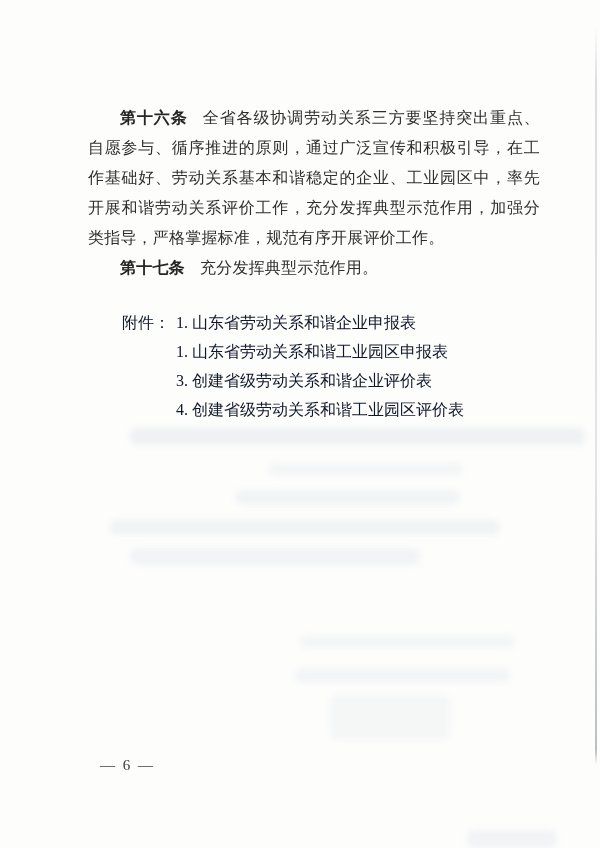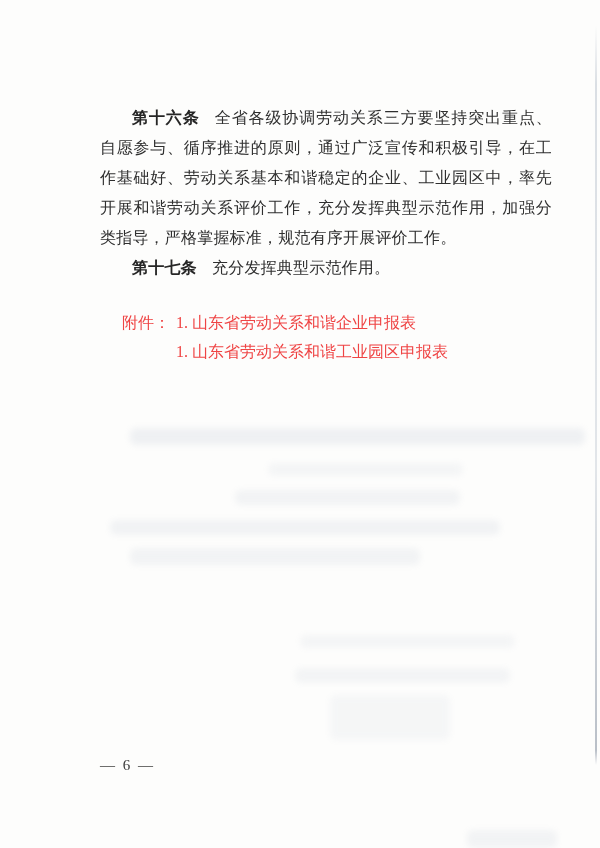--- a/index.html
+++ b/index.html
@@ -12,21 +12,21 @@
     position: relative;
     width: 600px;
     height: 848px;
     background: #fdfdfc;
     overflow: hidden;
     color: #2f2f2f;
   }
   
   .doc-body {
     position: absolute;
-    left: 100px;
+    left: 88px;
     top: 103px;
     width: 452px;
     font-size: 16px;
     line-height: 30px;
     color: #2f2f2f;
   }
   .para {
     margin: 0;
     text-indent: 32px;
     text-align: justify;
@@ -43,21 +43,21 @@
   }
   
   .attachments {
     position: absolute;
     left: 122px;
     top: 308px;
     display: flex;
     align-items: flex-start;
     font-size: 16px;
     line-height: 29px;
-    color: #ef4444;
+    color: #0f172a;
   }
   .attachments .label {
     white-space: nowrap;
     margin-right: 6px;
   }
   .attachments .items {
     display: flex;
     flex-direction: column;
   }
   .attachments .items .item {
@@ -118,20 +118,22 @@
     <p class="para single">
       <span class="article-num">第十七条</span><span>充分发挥典型示范作用。</span>
     </p>
   </div>
 
   <div class="attachments">
     <div class="label">附件：</div>
     <div class="items">
       <div class="item">1. 山东省劳动关系和谐企业申报表</div>
       <div class="item">1. 山东省劳动关系和谐工业园区申报表</div>
+      <div class="item">3. 创建省级劳动关系和谐企业评价表</div>
+      <div class="item">4. 创建省级劳动关系和谐工业园区评价表</div>
     </div>
   </div>
 
   <div class="page-number">— 6 —</div>
 
   <div class="smudge s1"></div>
   <div class="smudge s2"></div>
   <div class="smudge s3"></div>
   <div class="smudge s4"></div>
   <div class="smudge s5"></div>

